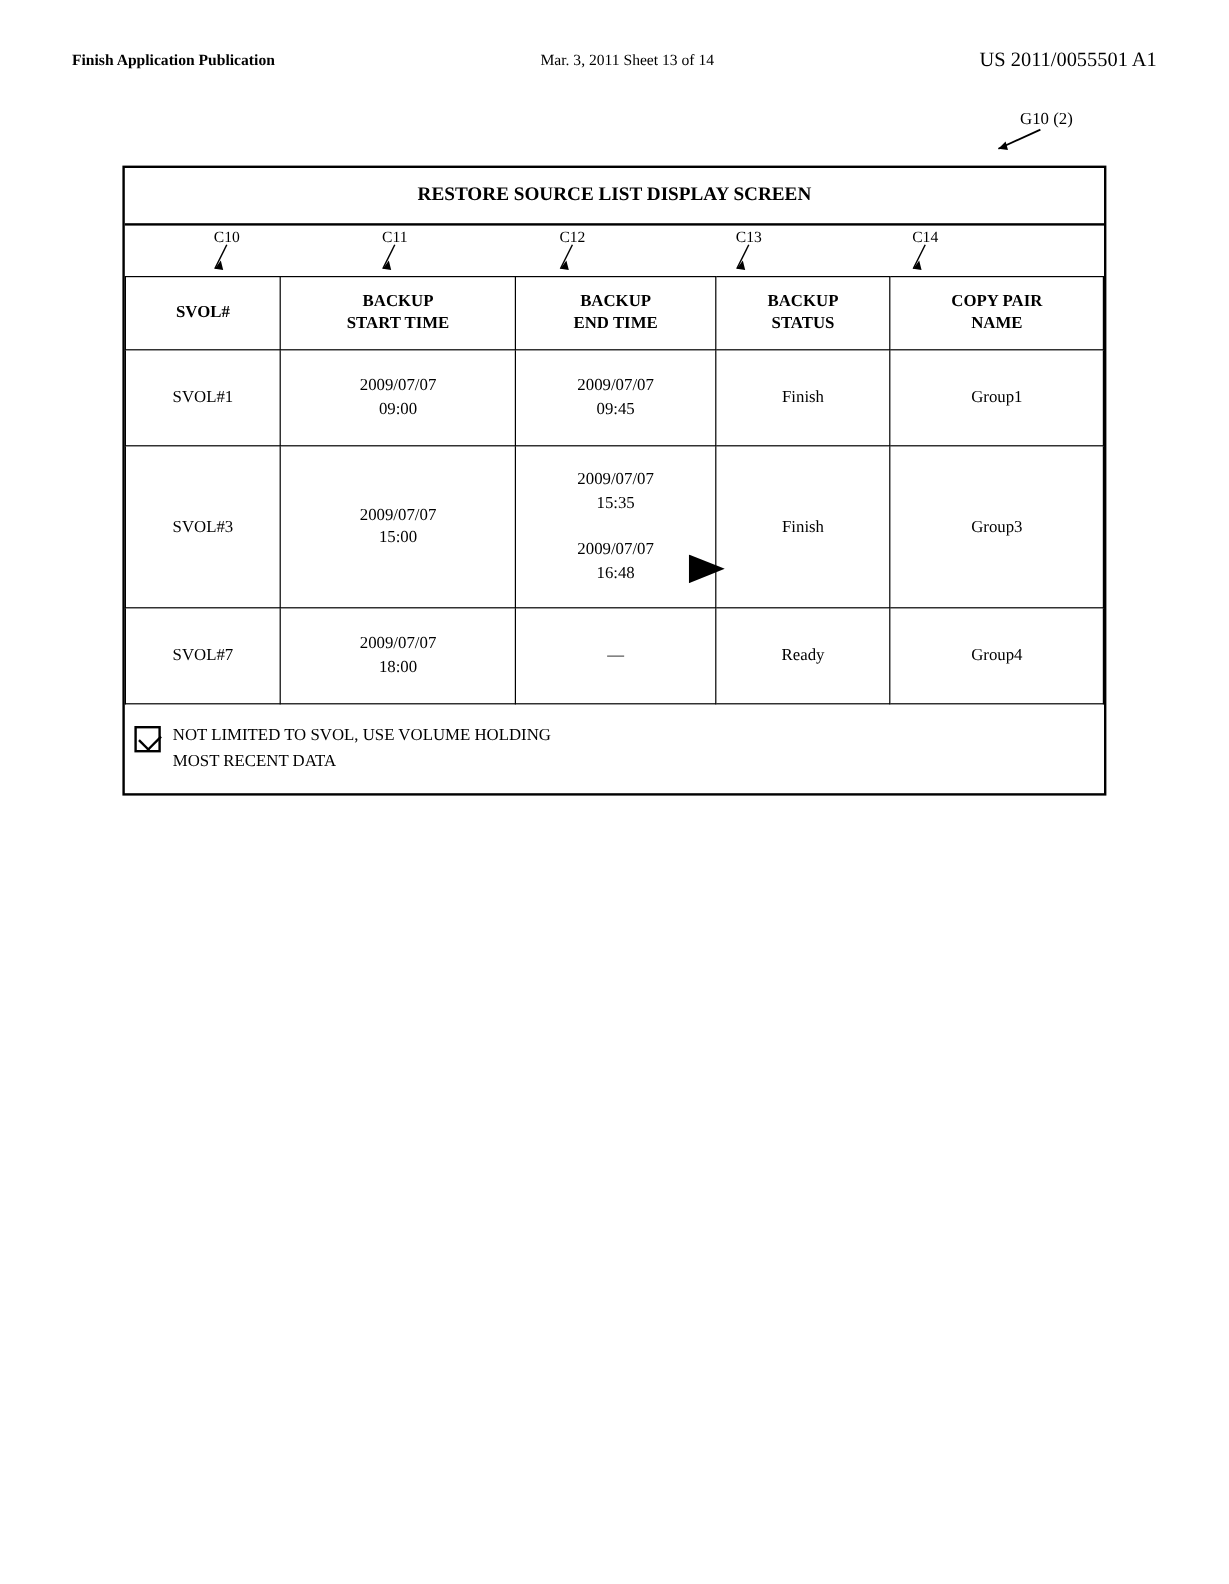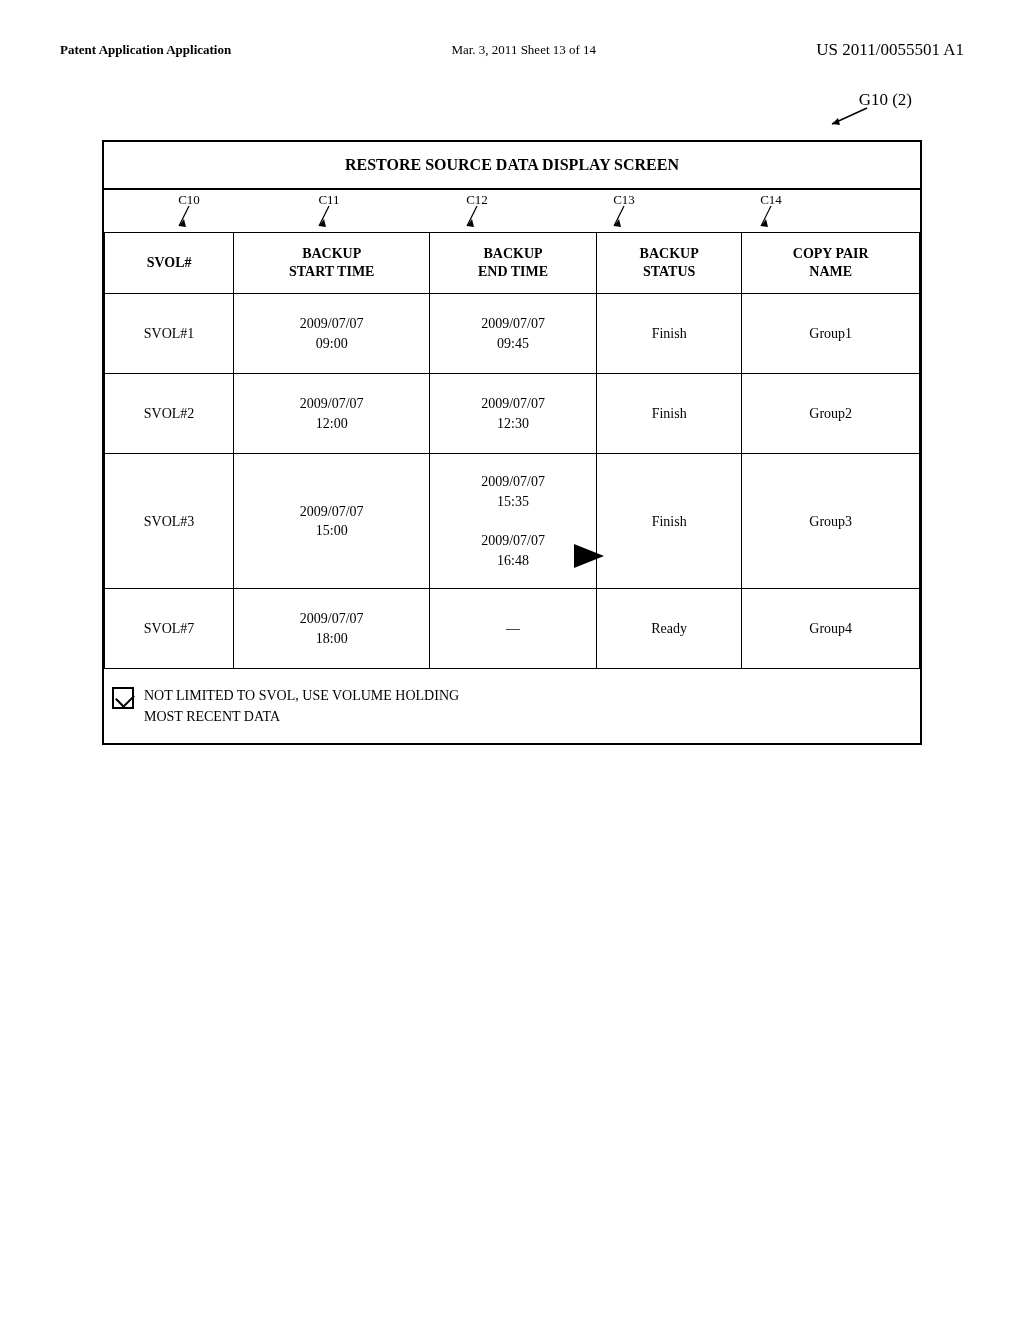--- a/index.html
+++ b/index.html
@@ -125,41 +125,41 @@
       font-size: 14px;
       line-height: 1.5;
     }
   </style>
 </head>
 <body>
 
 <div class="page">
 
   <div class="header-line">
-    <span class="header-left">Patent Application Application</span>
+    <span class="header-left">Finish Application Publication</span>
     <span>Mar. 3, 2011   Sheet 13 of 14</span>
     <span class="header-right">US 2011/0055501 A1</span>
   </div>
 
 
   <div class="diagram-container">
 
     <div style="position: relative; text-align: right; margin-bottom: 2px;">
-      <span style="font-size:17px; margin-right: 10px;">G10 (2)</span>
+      <span style="font-size:14px; margin-right: 28px;">G10 (2)</span>
       <br>
       
       <svg width="60" height="20" style="position:absolute; right: 40px; top: 16px;">
         <line x1="45" y1="2" x2="10" y2="18" stroke="#000" stroke-width="1.5"></line>
         <polygon points="10,18 16,12 18,19" fill="#000"></polygon>
       </svg>
     </div>
 
     <div class="screen-box">
 
-      <div class="screen-title">RESTORE SOURCE DATA DISPLAY SCREEN</div>
+      <div class="screen-title">RESTORE SOURCE LIST DISPLAY SCREEN</div>
 
       <div style="position: relative; padding: 0 0 0 0; height: 42px;">
         <svg width="100%" height="42">
 
           <text x="85" y="14" text-anchor="middle" font-size="13" font-family="Times New Roman">C10</text>
           <line x1="85" y1="16" x2="75" y2="36" stroke="#000" stroke-width="1.2"></line>
           <polygon points="75,36 80,29 82,37" fill="#000"></polygon>
 
           <text x="225" y="14" text-anchor="middle" font-size="13" font-family="Times New Roman">C11</text>
           <line x1="225" y1="16" x2="215" y2="36" stroke="#000" stroke-width="1.2"></line>
@@ -192,27 +192,20 @@
         <tbody>
 
           <tr>
             <td>SVOL#1</td>
             <td>2009/07/07<br>09:00</td>
             <td>2009/07/07<br>09:45</td>
             <td>Finish</td>
             <td>Group1</td>
           </tr>
 
-          <tr>
-            <td>SVOL#2</td>
-            <td>2009/07/07<br>12:00</td>
-            <td>2009/07/07<br>12:30</td>
-            <td>Finish</td>
-            <td>Group2</td>
-          </tr>
 
           <tr>
             <td>SVOL#3</td>
             <td>2009/07/07<br>15:00</td>
             <td style="position:relative;">
               2009/07/07<br>15:35
               <br><br>
               2009/07/07<br>16:48
               
               <svg width="30" height="24" style="position:absolute; right:-8px; bottom:20px;">

